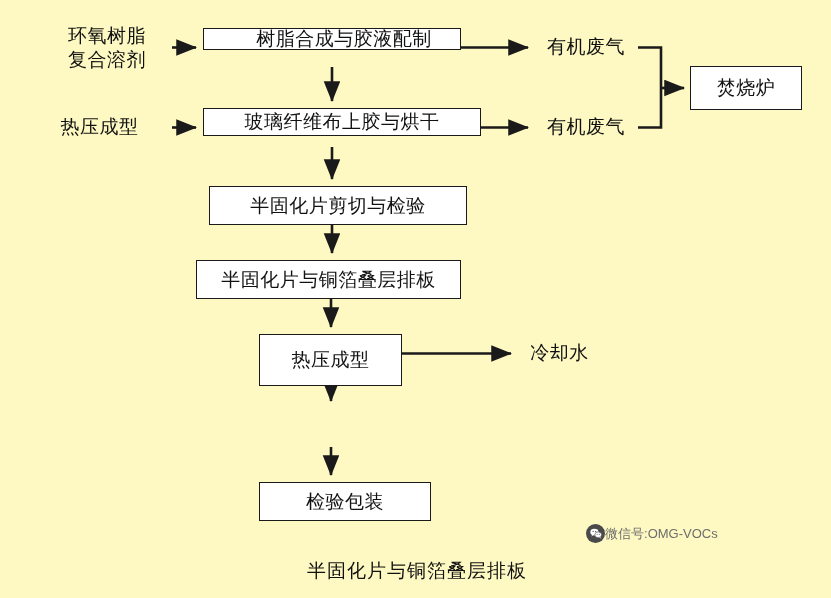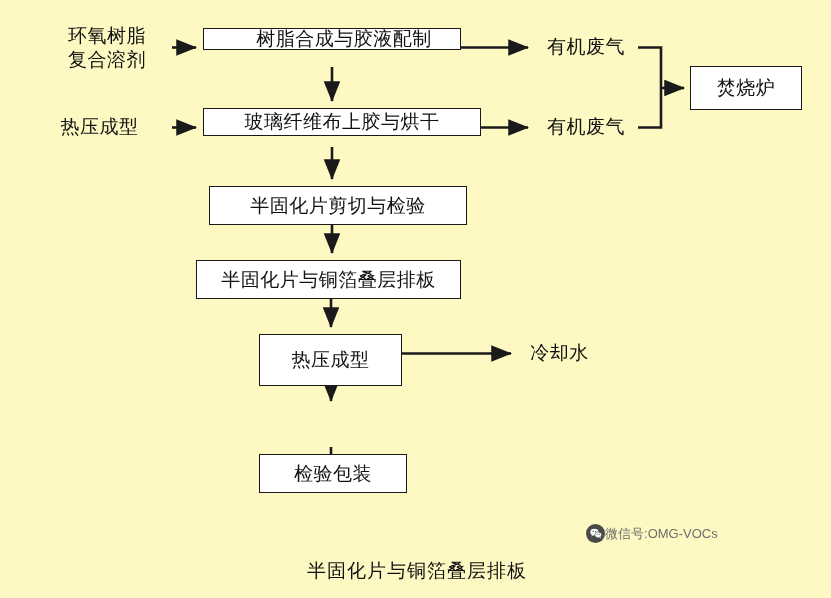--- a/index.html
+++ b/index.html
@@ -112,21 +112,21 @@
 
   <div class="label" style="left:42px; top:22px; width:130px; height:52px;">环氧树脂
 复合溶剂</div>
   <div class="label" style="left:27px; top:110px; width:145px; height:34px;">热压成型</div>
 
   <div class="node" style="left:203px; top:28px; width:258px; height:22px;padding-left:24px;">树脂合成与胶液配制</div>
   <div class="node" style="left:203px; top:108px; width:278px; height:28px;">玻璃纤维布上胶与烘干</div>
   <div class="node" style="left:209px; top:186px; width:258px; height:39px;">半固化片剪切与检验</div>
   <div class="node" style="left:196px; top:260px; width:265px; height:39px;">半固化片与铜箔叠层排板</div>
   <div class="node" style="left:259px; top:334px; width:143px; height:52px;">热压成型</div>
-  <div class="node" style="left:259px; top:454px; width:148px; height:39px;">检验包装</div>
+  <div class="node" style="left:259px; top:482px; width:172px; height:39px;">检验包装</div>
   <div class="node" style="left:690px; top:66px; width:112px; height:44px;">焚烧炉</div>
 
   <div class="label" style="left:534px; top:30px; width:104px; height:34px;">有机废气</div>
   <div class="label" style="left:534px; top:110px; width:104px; height:34px;">有机废气</div>
   <div class="label" style="left:517px; top:336px; width:85px; height:34px;">冷却水</div>
 
   <div class="caption" style="left:307px; top:558px;">半固化片与铜箔叠层排板</div>
 
   <div class="wm" style="left:586px; top:524px;">
     <span class="wm-badge">

